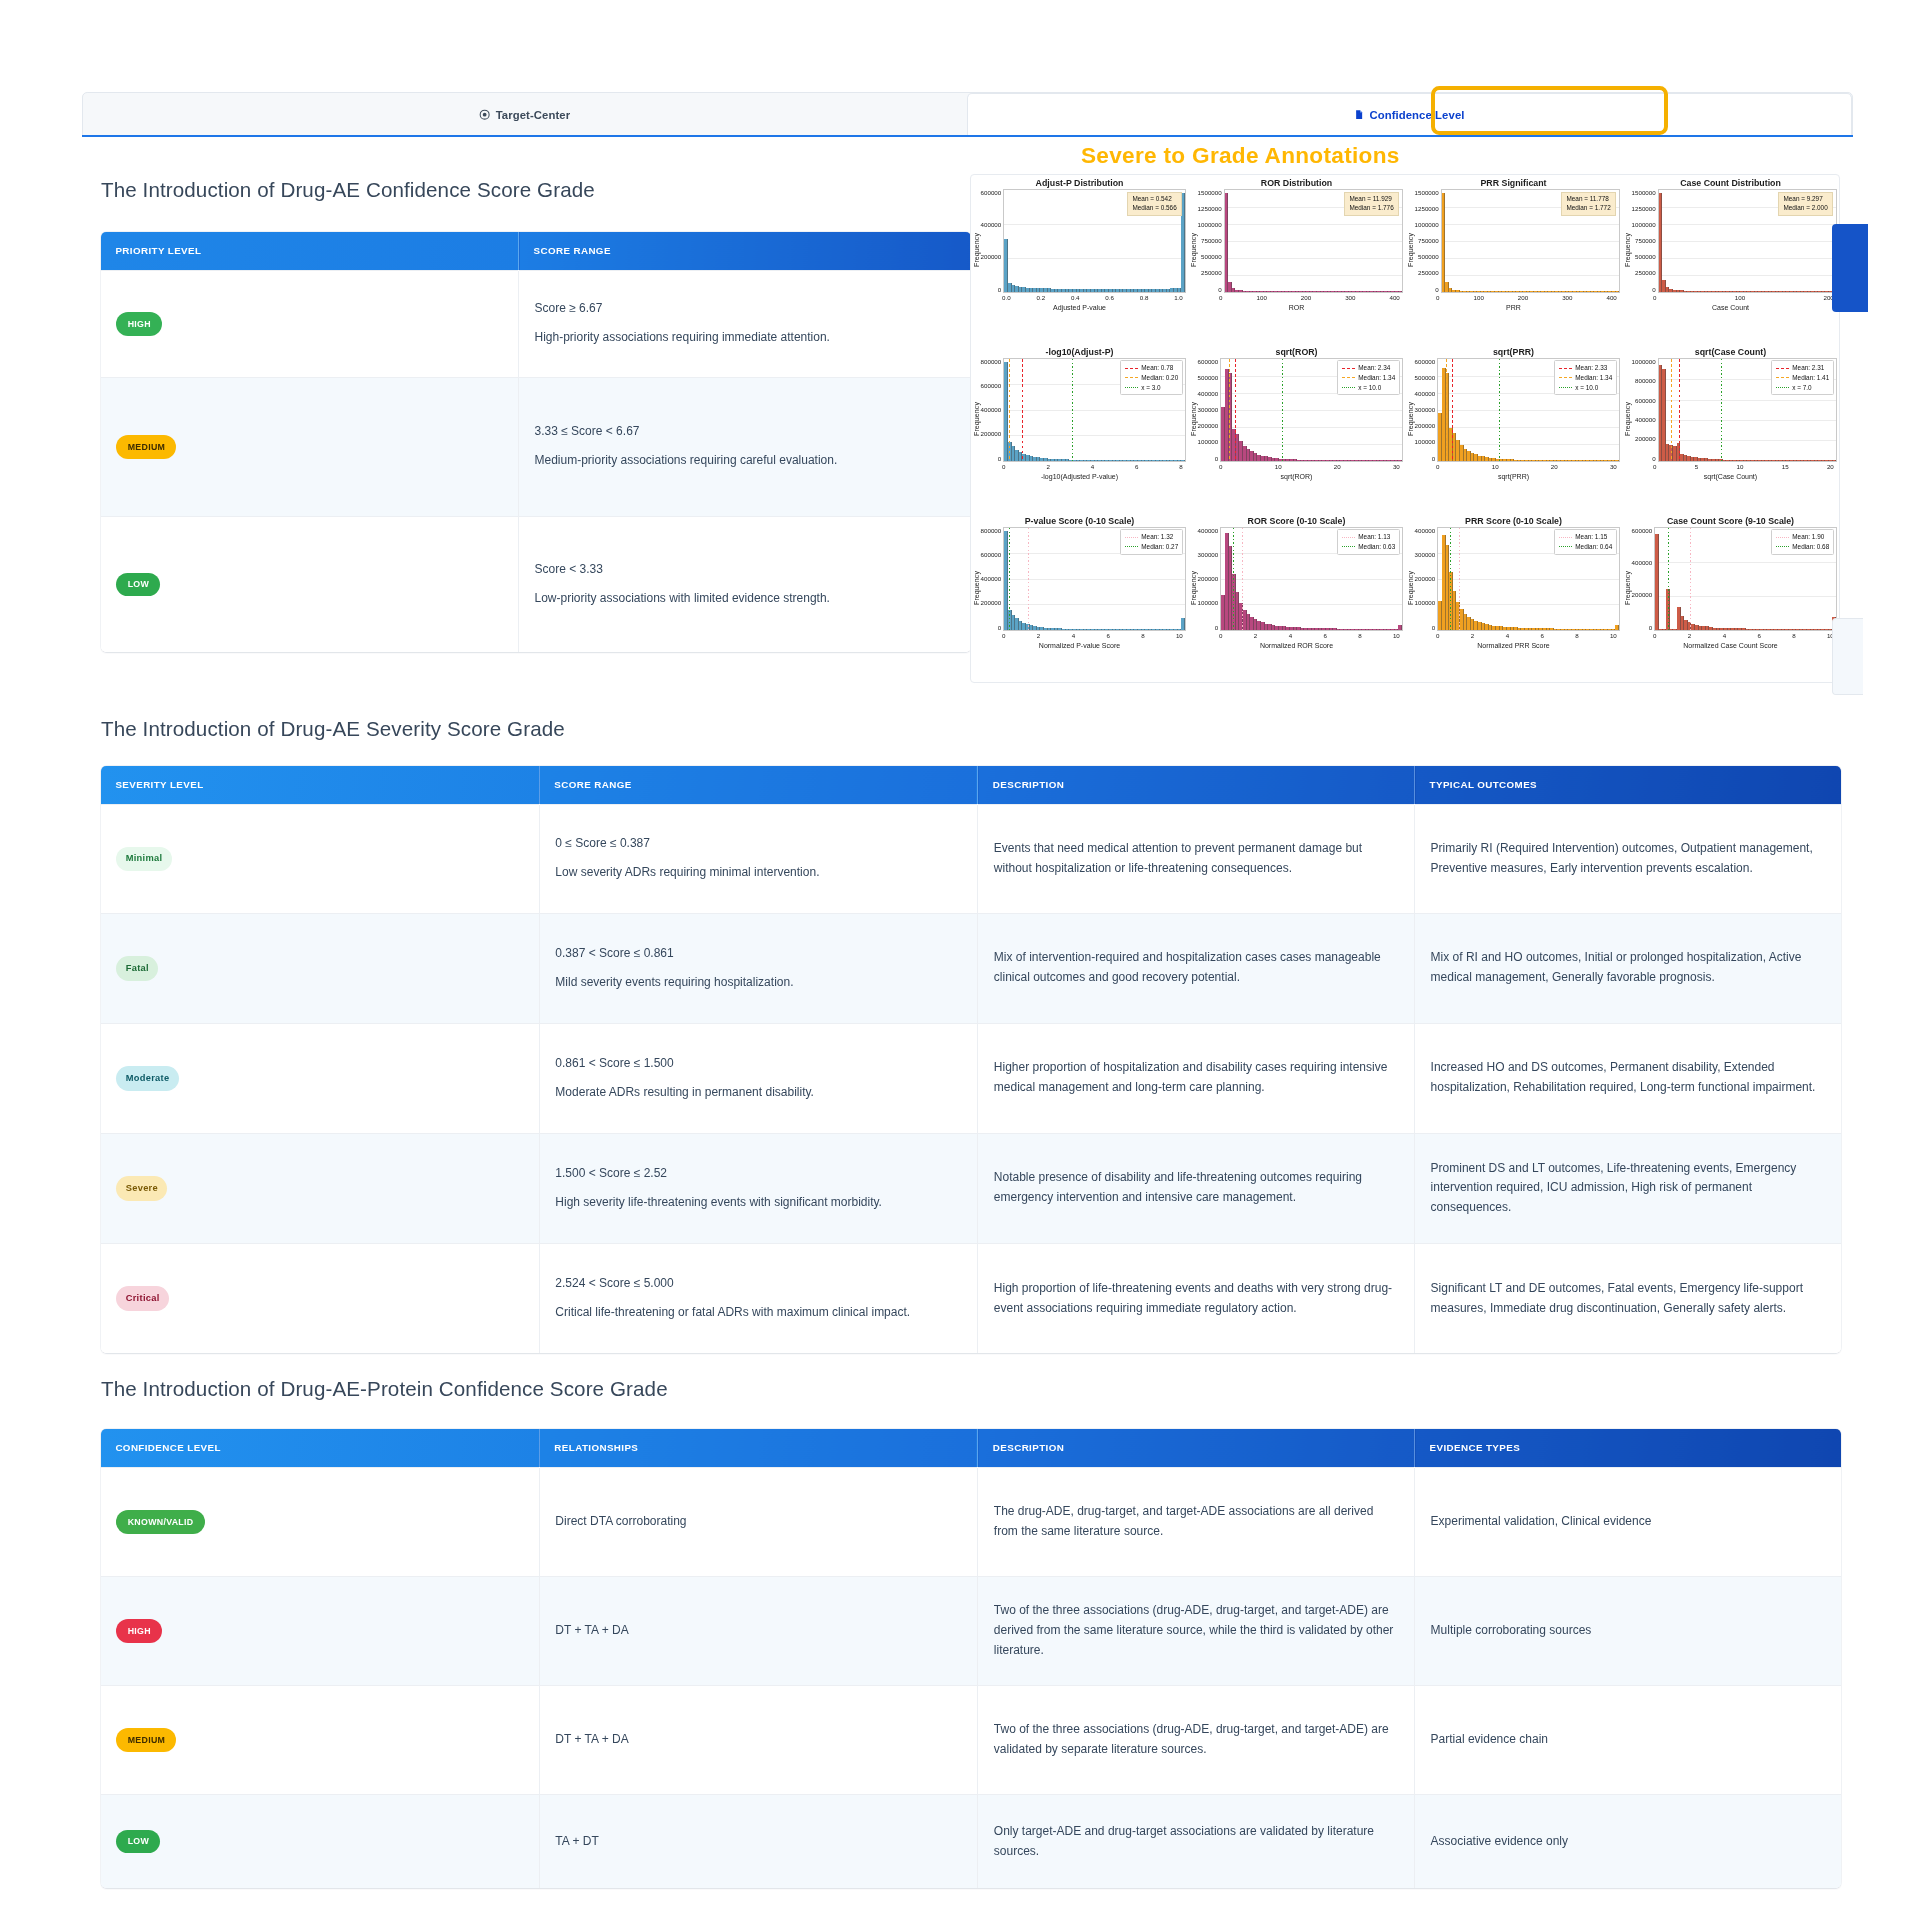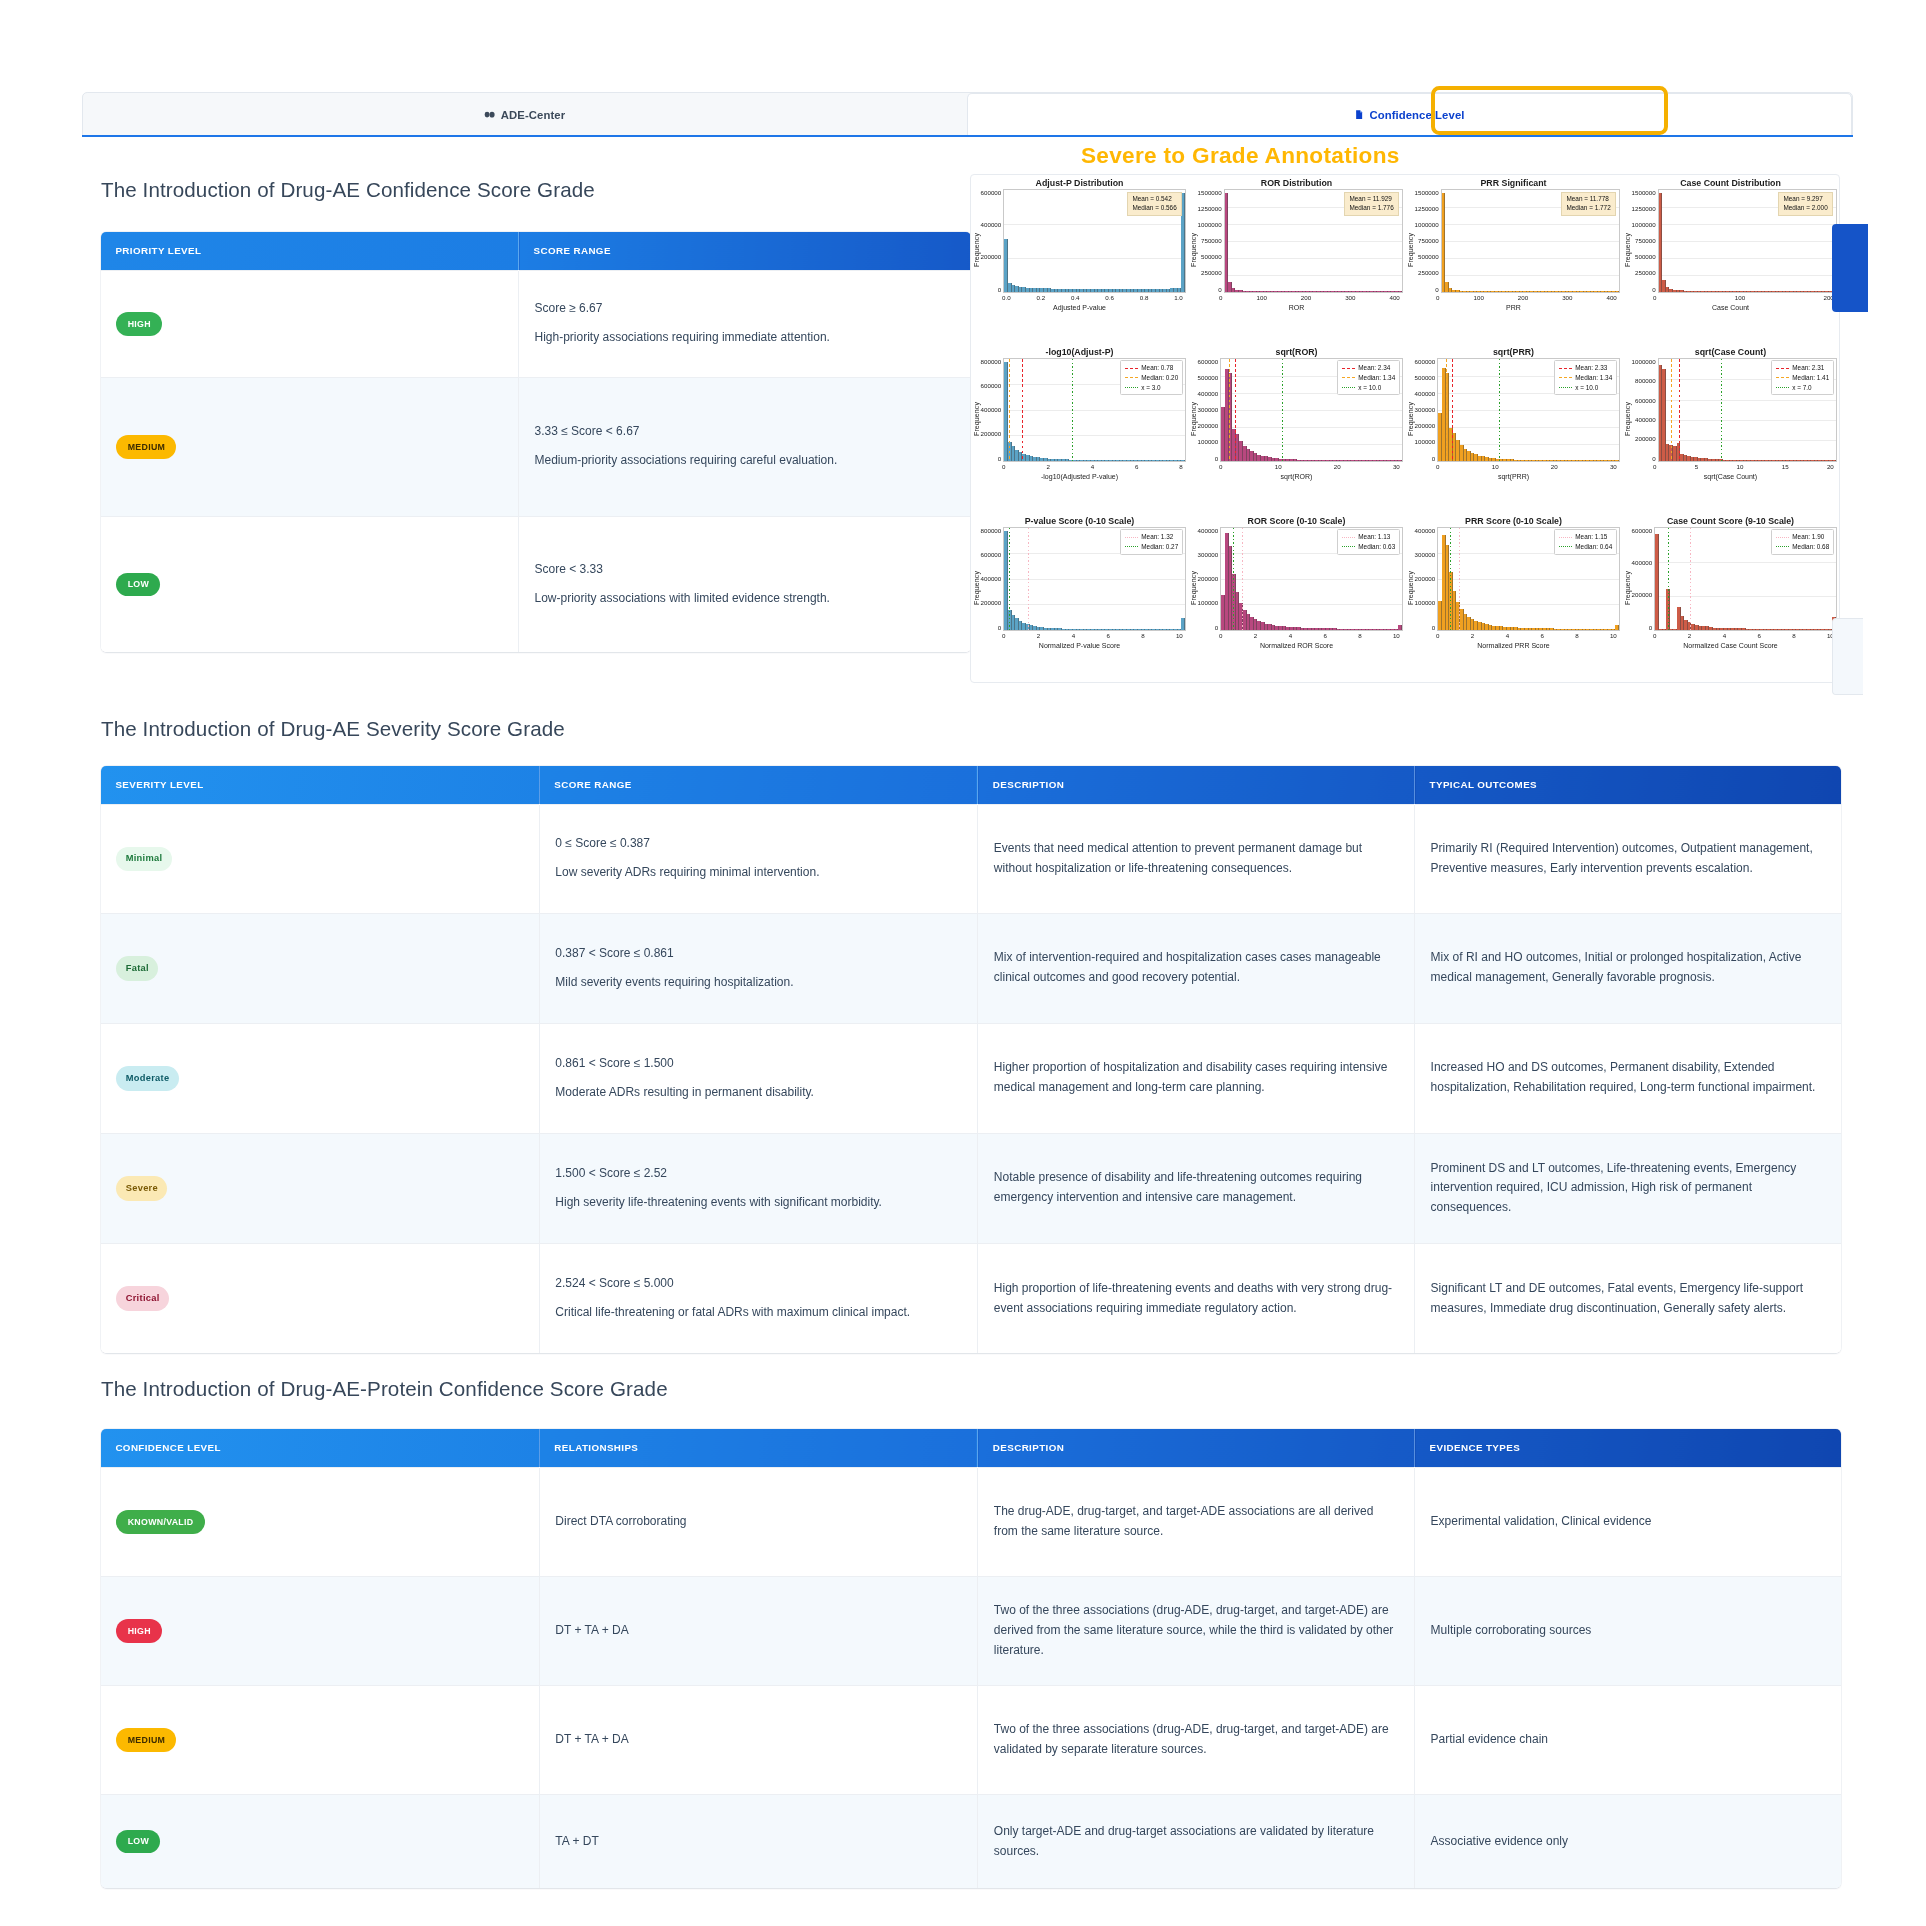--- a/index.html
+++ b/index.html
@@ -185,25 +185,25 @@
 </style>
 </head>
 <body>
 
 <div class="page">
 
   <div class="tabbar">
     <div class="tab">
       <span class="tabicon">
         <svg width="11.3" height="11.3" viewBox="0 0 24 24">
-            <rect x="1.5" y="6" width="10" height="12" rx="5" fill="#3c4a5a"></rect>
-            <ellipse cx="17" cy="12" rx="5.5" ry="6" fill="#3c4a5a"></ellipse>
+            <circle cx="12" cy="12" r="9.5" fill="none" stroke="#3c4a5a" stroke-width="2.2"></circle>
+            <circle cx="12" cy="12" r="4" fill="#3c4a5a"></circle>
           </svg>
       </span>
-      <span>ADE-Center</span>
+      <span>Target-Center</span>
     </div>
     <div class="tab active">
       <span class="tabicon">
         <svg width="10.3" height="11.3" viewBox="0 0 24 24">
             <path d="M5 2h9l5 5v15H5z" fill="#0b41cd"></path>
             <path d="M14 2v5h5z" fill="#6f9bf0"></path>
           </svg>
       </span>
       <span>Confidence Level</span>
     </div>

